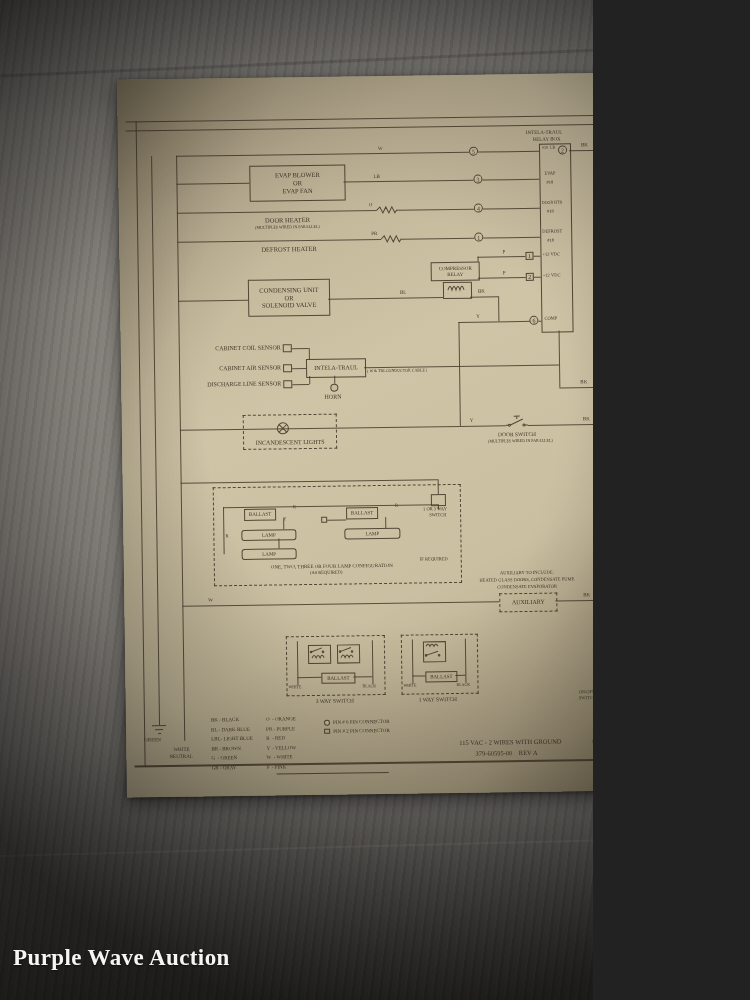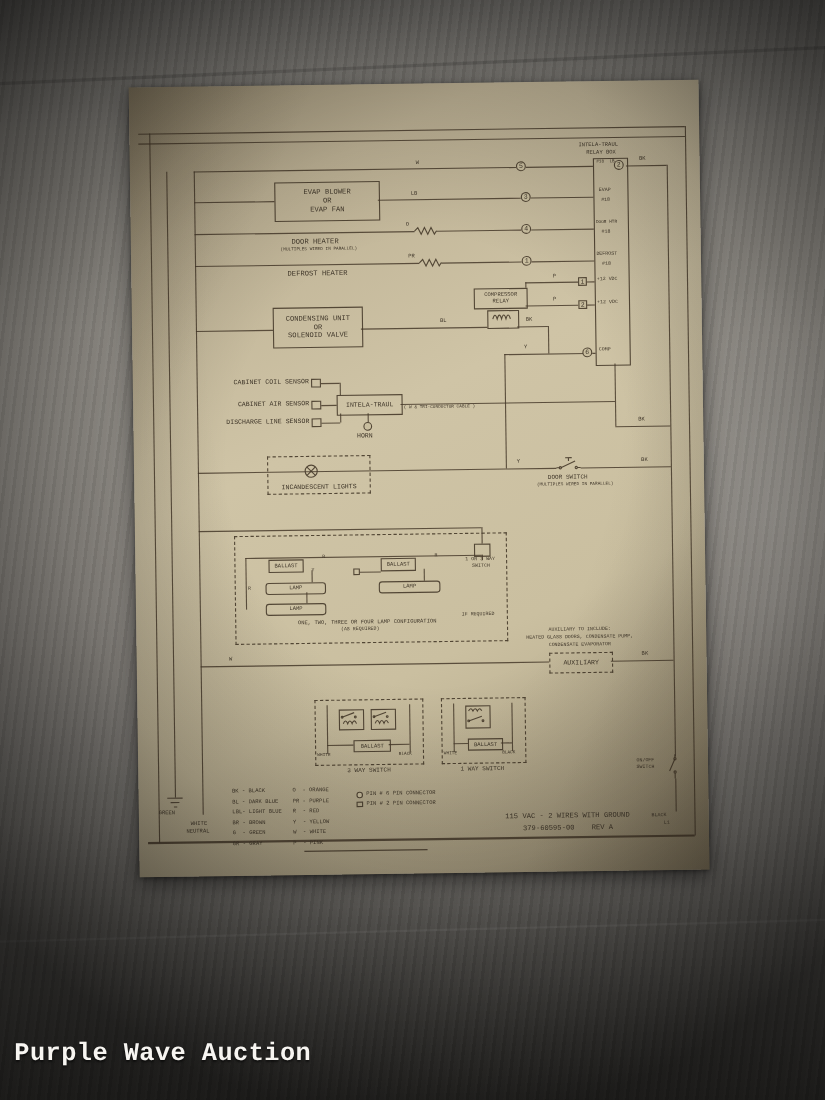--- a/index.html
+++ b/index.html
@@ -1,17 +1,17 @@
 <!DOCTYPE html>
 <html><head>
 <meta charset="utf-8">
 <style>
   html,body{margin:0;padding:0;background:#222;}
-  .photo{position:relative;width:750px;height:1000px;overflow:hidden;
-    font-family:Liberation Mono, monospace;
+  .photo{position:relative;width:593px;height:1000px;overflow:hidden;
+    font-family:Liberation Serif, serif;
     background:
       repeating-linear-gradient(97deg, rgba(255,255,255,0.045) 0 2px, rgba(0,0,0,0.05) 2px 5px, rgba(255,255,255,0.02) 5px 9px),
       linear-gradient(180deg,#6b6965 0%,#8a8781 12%,#9a968f 30%,#918d87 55%,#7d7a75 75%,#565450 92%,#45433f 100%);}
   .seam{position:absolute;pointer-events:none;}
   .glare{position:absolute;pointer-events:none;}
   .vignette{position:absolute;left:0;top:0;width:750px;height:1000px;pointer-events:none;
     background:radial-gradient(ellipse 72% 60% at 52% 42%, rgba(0,0,0,0) 34%, rgba(0,0,0,0.18) 62%, rgba(0,0,0,0.48) 88%, rgba(0,0,0,0.62) 100%);}
   .paper{position:absolute;left:122px;top:76px;width:518px;height:718px;
     transform:rotate(-0.8deg);transform-origin:50% 50%;
     background:linear-gradient(155deg,#a1957a 0%,#bfb396 16%,#cfc4a6 42%,#cabfa0 68%,#a89c7f 100%);

